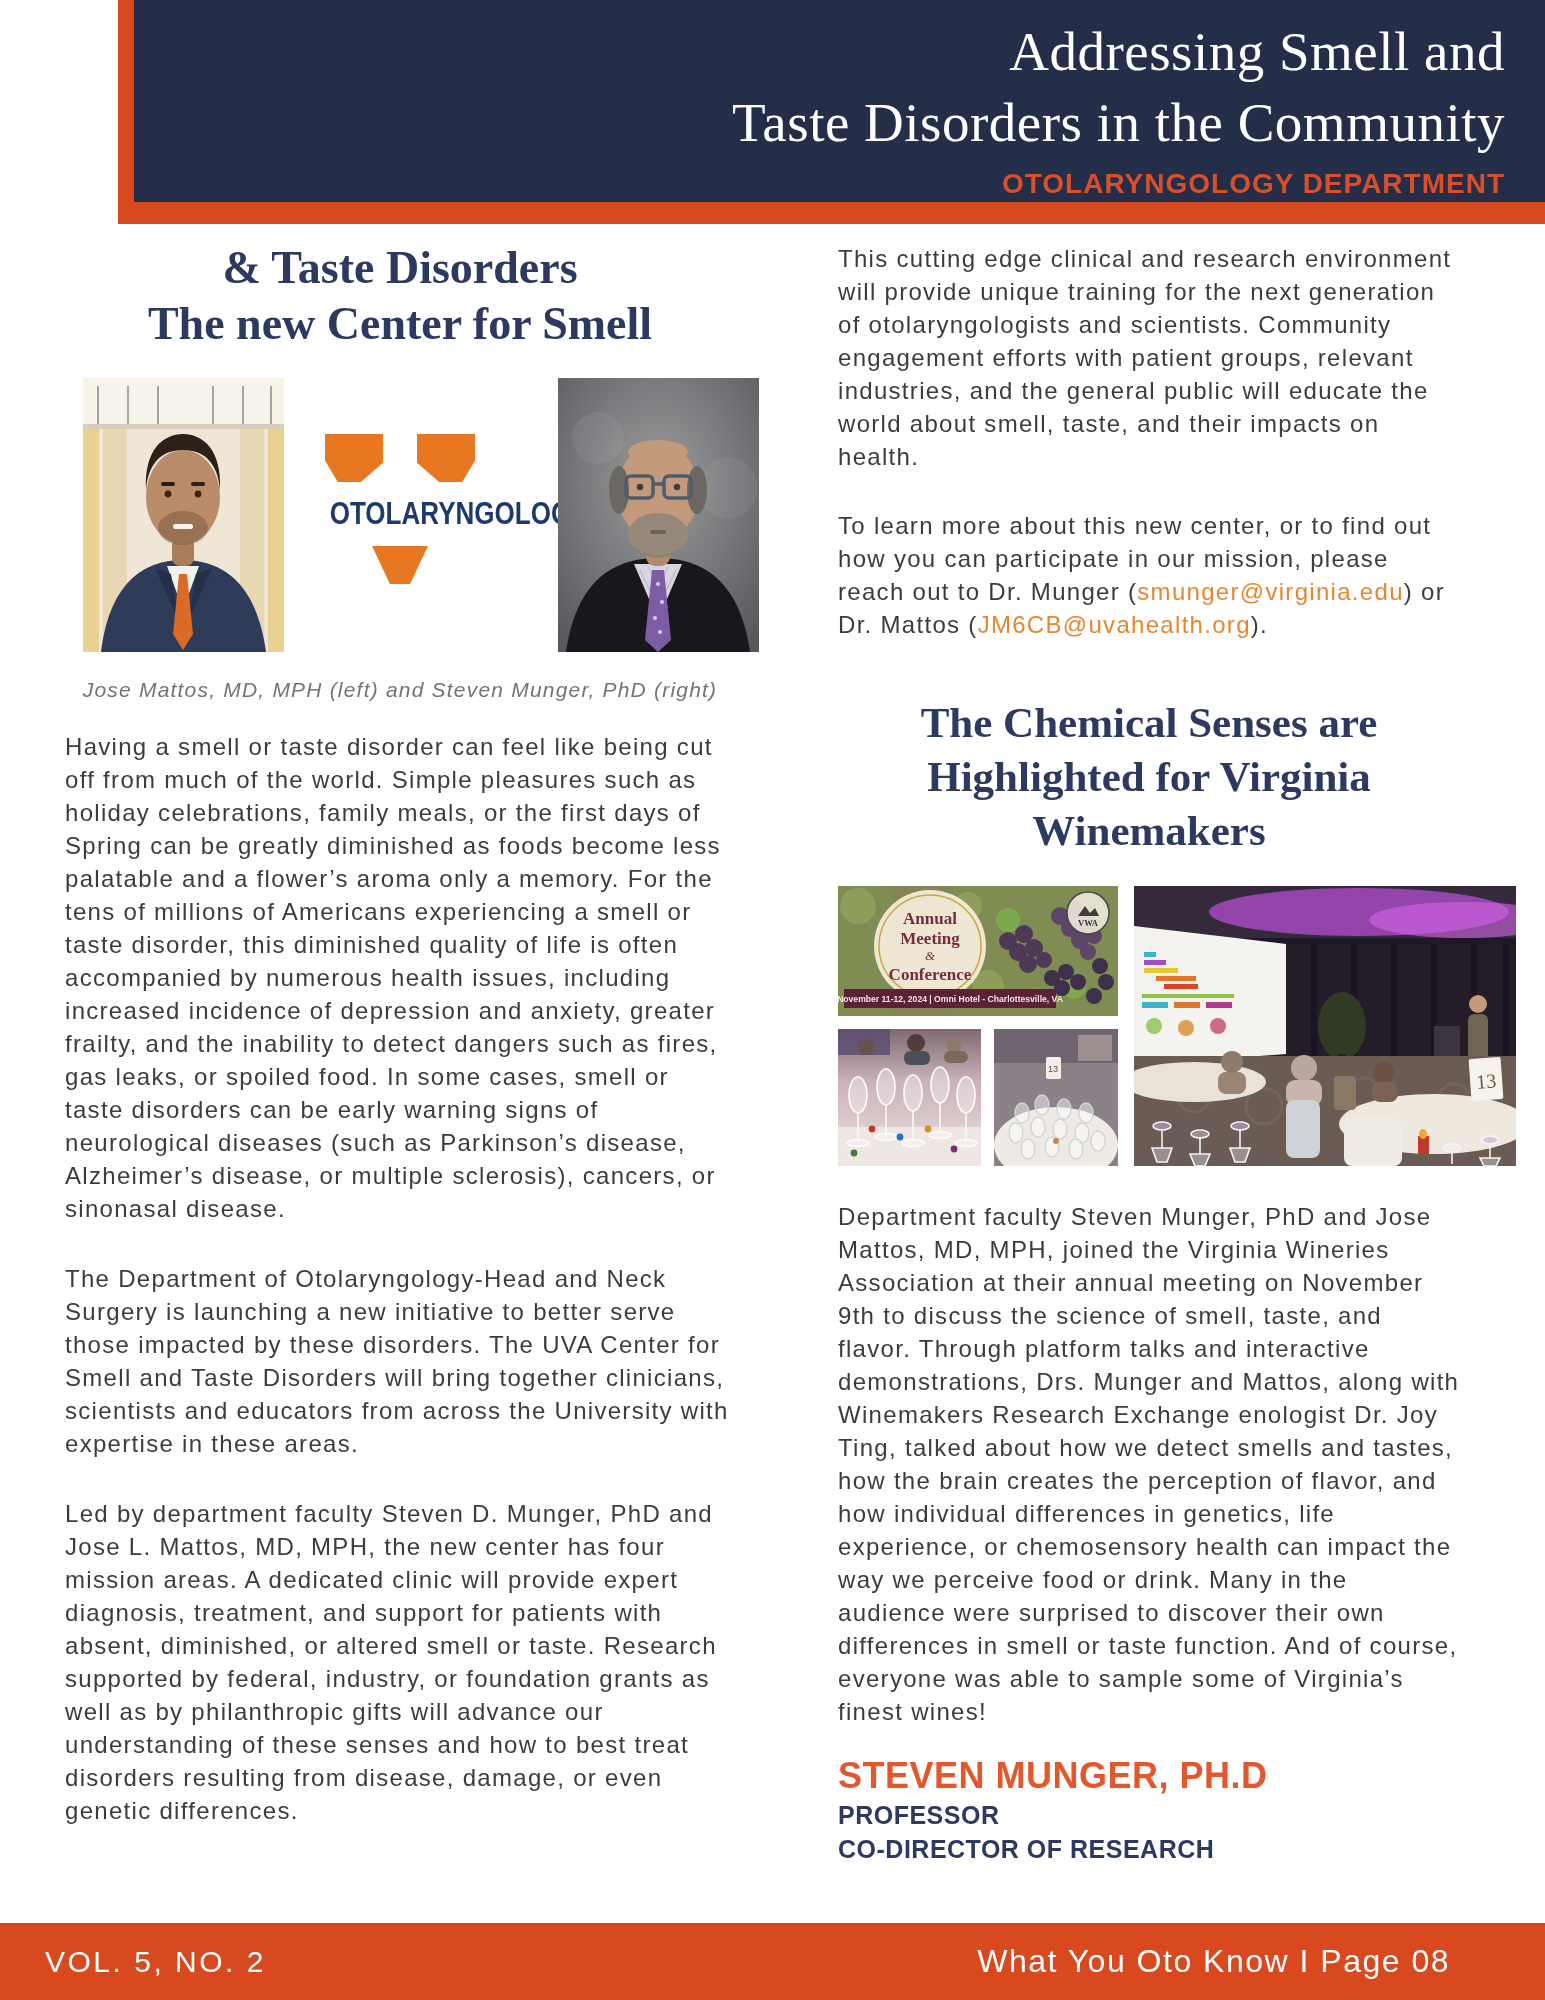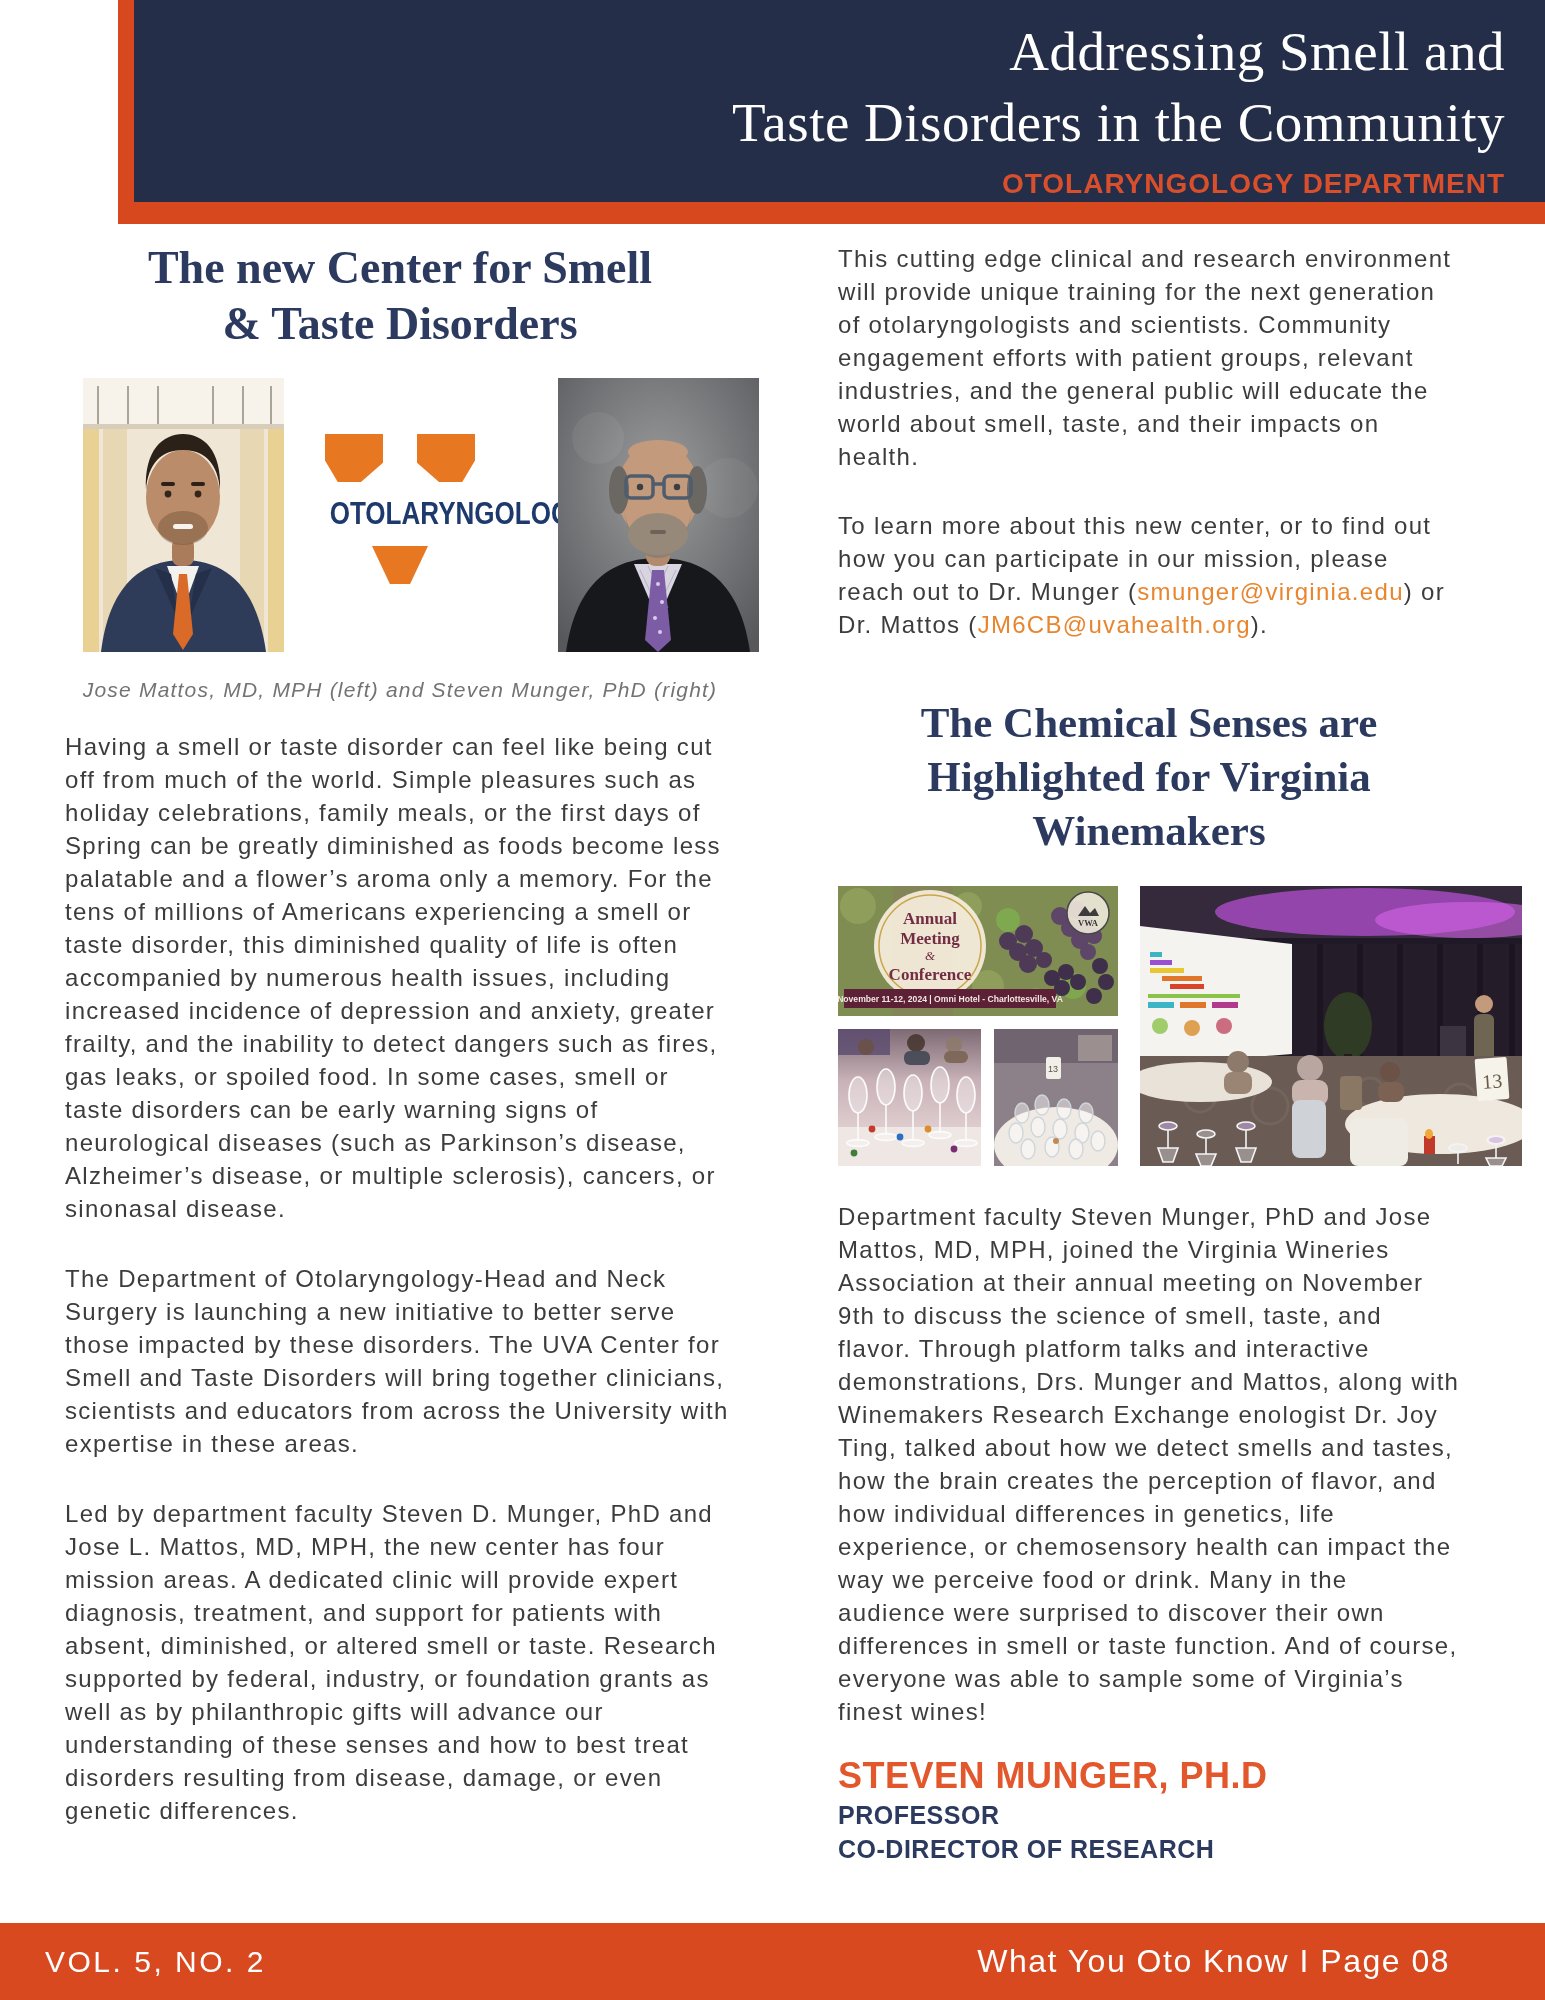--- a/index.html
+++ b/index.html
@@ -36,21 +36,21 @@
   .arm.l{clip-path:polygon(0 0,100% 0,100% 60%,62% 100%,22% 100%,0 55%);}
   .arm.r{clip-path:polygon(0 0,100% 0,100% 55%,78% 100%,38% 100%,0 60%);}
   .logo-word{margin-top:14px;font-size:31px;font-weight:700;color:#1e3a6d;white-space:nowrap;
         display:inline-block;transform:scaleX(.84);}
   .v-tip{width:56px;height:38px;margin:14px auto 0;background:#e87722;
         clip-path:polygon(0 0,100% 0,68% 100%,32% 100%);}
   .caption{margin-top:26px;text-align:center;color:#737373;font-style:italic;
         font-size:21px;letter-spacing:1.2px;}
 
   
-  .collage{display:flex;gap:22px;margin-top:28px;width:691px;height:280px;}
+  .collage{display:flex;gap:16px;margin-top:28px;width:691px;height:280px;}
   .collage-left{width:280px;display:flex;flex-direction:column;gap:13px;}
   .banner{height:130px;overflow:hidden;}
   .collage-bottom{display:flex;gap:13px;height:137px;}
   .photoA{width:143px;height:137px;overflow:hidden;}
   .photoB{width:124px;height:137px;overflow:hidden;}
   .photoC{width:382px;height:280px;overflow:hidden;}
   .collage svg,.portrait svg{display:block;}
 
   
   .byline{margin-top:26px;}
@@ -74,22 +74,22 @@
       <div class="header-title">
         <div>Addressing Smell and</div>
         <div>Taste Disorders in the Community</div>
       </div>
       <div class="header-sub">OTOLARYNGOLOGY DEPARTMENT</div>
     </div>
   </div>
 
   <div class="col-left">
     <h2 class="section">
+      <span style="display:block">&amp; Taste Disorders</span>
       <span style="display:block">The new Center for Smell</span>
-      <span style="display:block">&amp; Taste Disorders</span>
     </h2>
 
     <div class="photo-row">
 
       <div class="portrait p1">
         <svg width="201" height="274" viewBox="0 0 201 274">
           <rect width="201" height="274" fill="#efe6d6"></rect>
           <rect x="0" y="0" width="201" height="50" fill="#f7f3ea"></rect>
           <g opacity=".5" stroke="#5f574a" stroke-width="2">
             <line x1="15" y1="8" x2="15" y2="48"></line>

